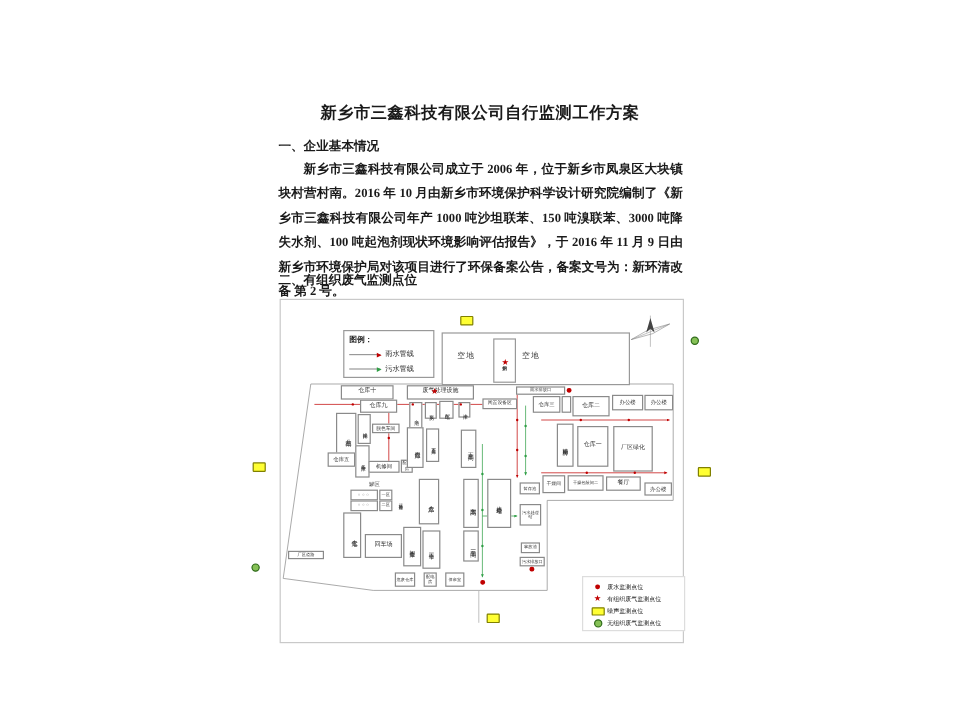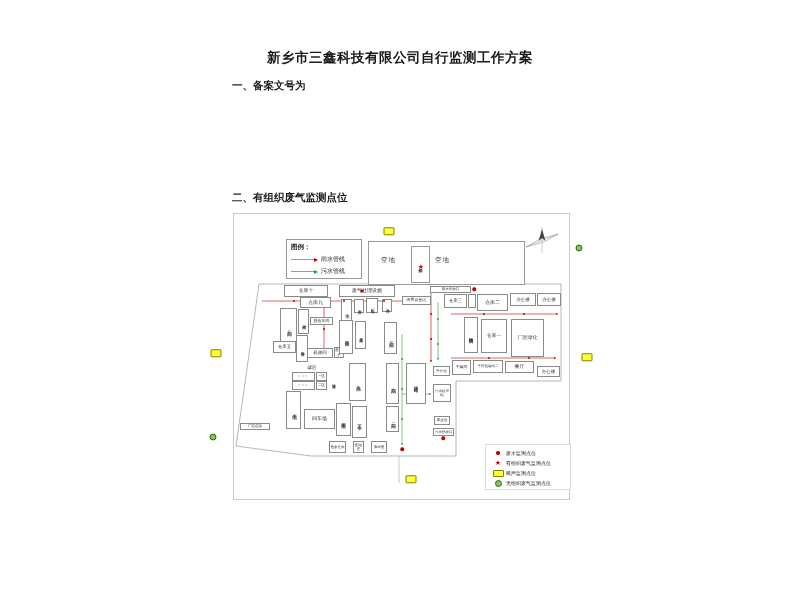--- a/index.html
+++ b/index.html
@@ -1,18 +1,18 @@
 <!DOCTYPE html>
 <html><head>
 <meta charset="utf-8">
 <style>
   html,body{margin:0;padding:0;}
   body{width:800px;height:600px;background:#ffffff;overflow:hidden;
        font-family:"Liberation Serif","DejaVu Serif",serif;color:#1a1a1a;}
-  .page{position:relative;width:800px;height:530px;background:#fff;}
+  .page{position:relative;width:800px;height:530px;background:#fff;margin-top:36px;}
   .doc-title{position:absolute;left:0;top:49px;width:800px;text-align:center;
        font-size:13.5px;font-weight:bold;letter-spacing:0.5px;}
   .sec-head{position:absolute;left:232px;font-size:10.5px;font-weight:bold;}
   .sec1{top:79px;}
   .sec2{top:191px;}
   .para{position:absolute;left:232px;top:96px;width:337px;font-size:10.5px;
        font-weight:600;line-height:20.4px;text-align:justify;text-indent:2em;}
   
   .frame{position:absolute;left:233px;top:213px;width:335px;height:285px;
        background:#fff;border:1px solid #c9c9c9;font-family:"Liberation Sans","DejaVu Sans",sans-serif;}
@@ -58,22 +58,23 @@
   .pl-gdot{width:5px;height:5px;border-radius:50%;background:#86c157;border:1px solid #2f6b1a;}
   .compass{position:absolute;left:286px;top:12px;}
 </style>
 </head>
 <body>
 
 <div class="page">
 
   <div class="doc-title">新乡市三鑫科技有限公司自行监测工作方案</div>
 
-  <div class="sec-head sec1">一、备案文号为</div>
-
+  <div class="sec-head sec1">一、企业基本情况</div>
+
+  <div class="para">新乡市三鑫科技有限公司成立于 2006 年，位于新乡市凤泉区大块镇块村营村南。2016 年 10 月由新乡市环境保护科学设计研究院编制了《新乡市三鑫科技有限公司年产 1000 吨沙坦联苯、150 吨溴联苯、3000 吨降失水剂、100 吨起泡剂现状环境影响评估报告》，于 2016 年 11 月 9 日由新乡市环境保护局对该项目进行了环保备案公告，备案文号为：新环清改备 第 2 号。</div>
 
   <div class="sec-head sec2">二、有组织废气监测点位</div>
 
   <div class="frame" id="frame">
 
     <svg class="lines-svg" id="pipe-svg" width="335" height="285" viewBox="0 0 335 285">
       <defs>
         <marker id="ar" markerWidth="6" markerHeight="6" refX="4" refY="2" orient="auto">
           <path d="M0,0 L4,2 L0,4 Z" fill="#c00000"></path>
         </marker>

